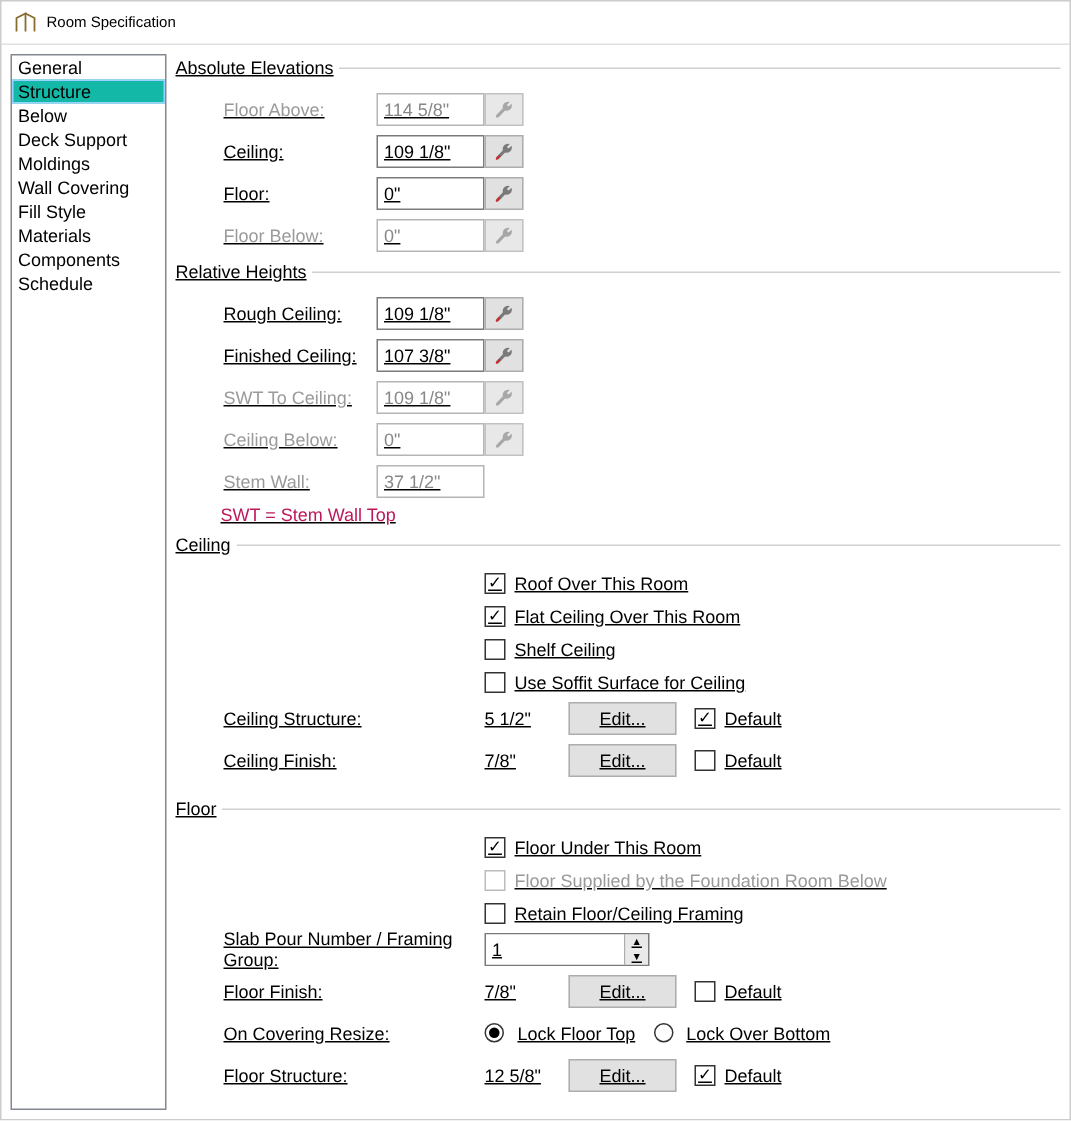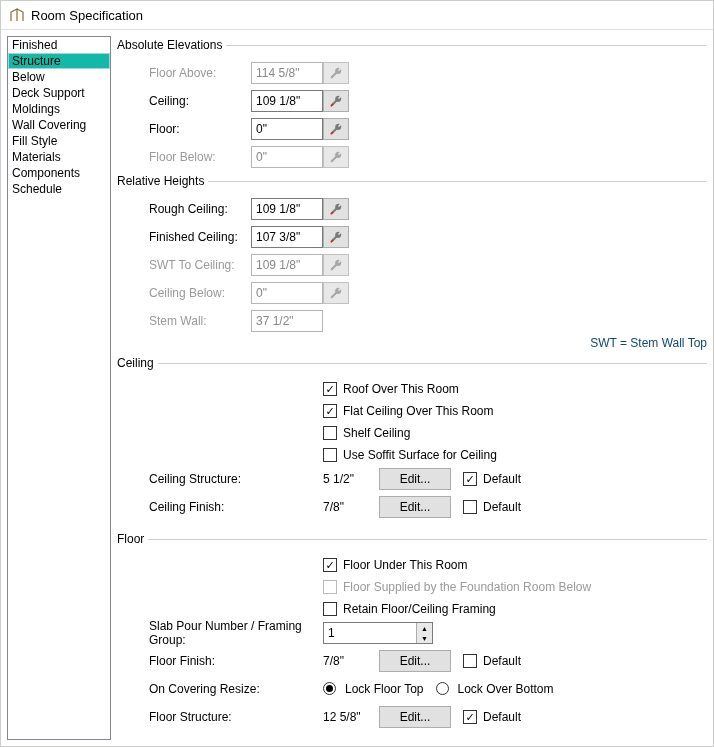--- a/index.html
+++ b/index.html
@@ -7,42 +7,42 @@
   margin: 0;
   font-family: "Segoe UI", Tahoma, sans-serif;
   font-size: 12px;
   color: #000;
   background: #fff;
   width: 714px;
 }
 .window { border: 1px solid #ccc; width: 714px; height: 747px; display:flex; flex-direction:column; }
 .titlebar { display:flex; align-items:center; gap:6px; padding:6px 8px; border-bottom:1px solid #e0e0e0;}
 .titlebar svg { flex-shrink:0; }
-.titlebar .title { font-size:13px; }
+.titlebar .title { font-size:10px; }
 .body { display:flex; flex:1; overflow:hidden; }
 .sidebar { width:104px; border:1px solid #828790; margin:6px 4px 6px 6px; background:#fff; overflow:auto;}
 .sidebar-item { padding:1px 4px; cursor:default; }
 .sidebar-item.selected { background:#14b8a6; border:1px solid #99d1ff; padding:0 3px;}
-.main { flex:1; padding:4px 6px 0 2px; overflow:auto; }
+.main { flex:1; padding:4px 6px 0 2px; overflow:auto;text-decoration:underline; }
 .group-row { display:flex; align-items:center; margin:4px 0 8px 0; }
 .group-label { color:#000; white-space:nowrap; }
 .group-line { flex:1; height:1px; background:#d0d0d0; margin-left:4px; }
 .row { display:flex; align-items:center; height:26px; margin-bottom:2px; }
 .row .label { width:104px; text-align:left; padding-left:2px; }
 .row.indent .label { margin-left:30px; }
 .disabled { color:#9a9a9a; }
 input.textbox {
   width:72px; height:22px; border:1px solid #7a7a7a; padding:0 4px; font:inherit; background:#fff;
 }
 input.textbox:disabled { color:#888; border-color:#b5b5b5; background:#fff;}
 .wrench-btn {
   width:26px; height:22px; border:1px solid #adadad; background:#e1e1e1; display:inline-flex; align-items:center; justify-content:center; margin-left:0; cursor:pointer;
 }
 .wrench-btn.disabled { cursor:default; opacity:.75; }
-.note { color:#0c4a6e; margin-left:30px; margin-top:2px; margin-bottom:6px;text-align:right;}
+.note { color:#be185d; margin-left:30px; margin-top:2px; margin-bottom:6px;}
 .check-row { display:flex; align-items:center; margin-left:206px; height:22px;}
 .check { width:14px; height:14px; border:1px solid #333; background:#fff; display:inline-flex; align-items:center; justify-content:center; margin-right:6px; font-size:11px; line-height:1;}
 .check.disabled { border-color:#bbb; color:#bbb;}
 .val-col { width:56px; display:inline-block;}
 .edit-btn { width:72px; height:22px; border:1px solid #adadad; background:#e1e1e1; font:inherit; cursor:pointer;}
 .inline-check { display:inline-flex; align-items:center; margin-left:12px;}
 .stepper { display:inline-flex; border:1px solid #7a7a7a; height:22px; }
 .stepper input { border:none; width:92px; padding:0 4px; font:inherit; outline:none;}
 .stepper .arrows { width:16px; display:flex; flex-direction:column; border-left:1px solid #adadad;}
 .stepper .arrows div { flex:1; display:flex; align-items:center; justify-content:center; font-size:7px; background:#e9e9e9; cursor:pointer;}
@@ -60,21 +60,21 @@
 <div class="window">
   <div class="titlebar">
     <svg width="16" height="16" viewBox="0 0 16 16">
         <path d="M2 14 L2 5 L8 2 L8 14" fill="none" stroke="#8a6b2f" stroke-width="1.2"></path>
         <path d="M8 2 L14 5 L14 14" fill="none" stroke="#8a6b2f" stroke-width="1.2"></path>
       </svg>
     <span class="title">Room Specification</span>
   </div>
   <div class="body">
     <div class="sidebar">
-      <div class="sidebar-item">Finished</div>
+      <div class="sidebar-item">General</div>
       <div class="sidebar-item selected">Structure</div>
       <div class="sidebar-item">Below</div>
       <div class="sidebar-item">Deck Support</div>
       <div class="sidebar-item">Moldings</div>
       <div class="sidebar-item">Wall Covering</div>
       <div class="sidebar-item">Fill Style</div>
       <div class="sidebar-item">Materials</div>
       <div class="sidebar-item">Components</div>
       <div class="sidebar-item">Schedule</div>
     </div>

